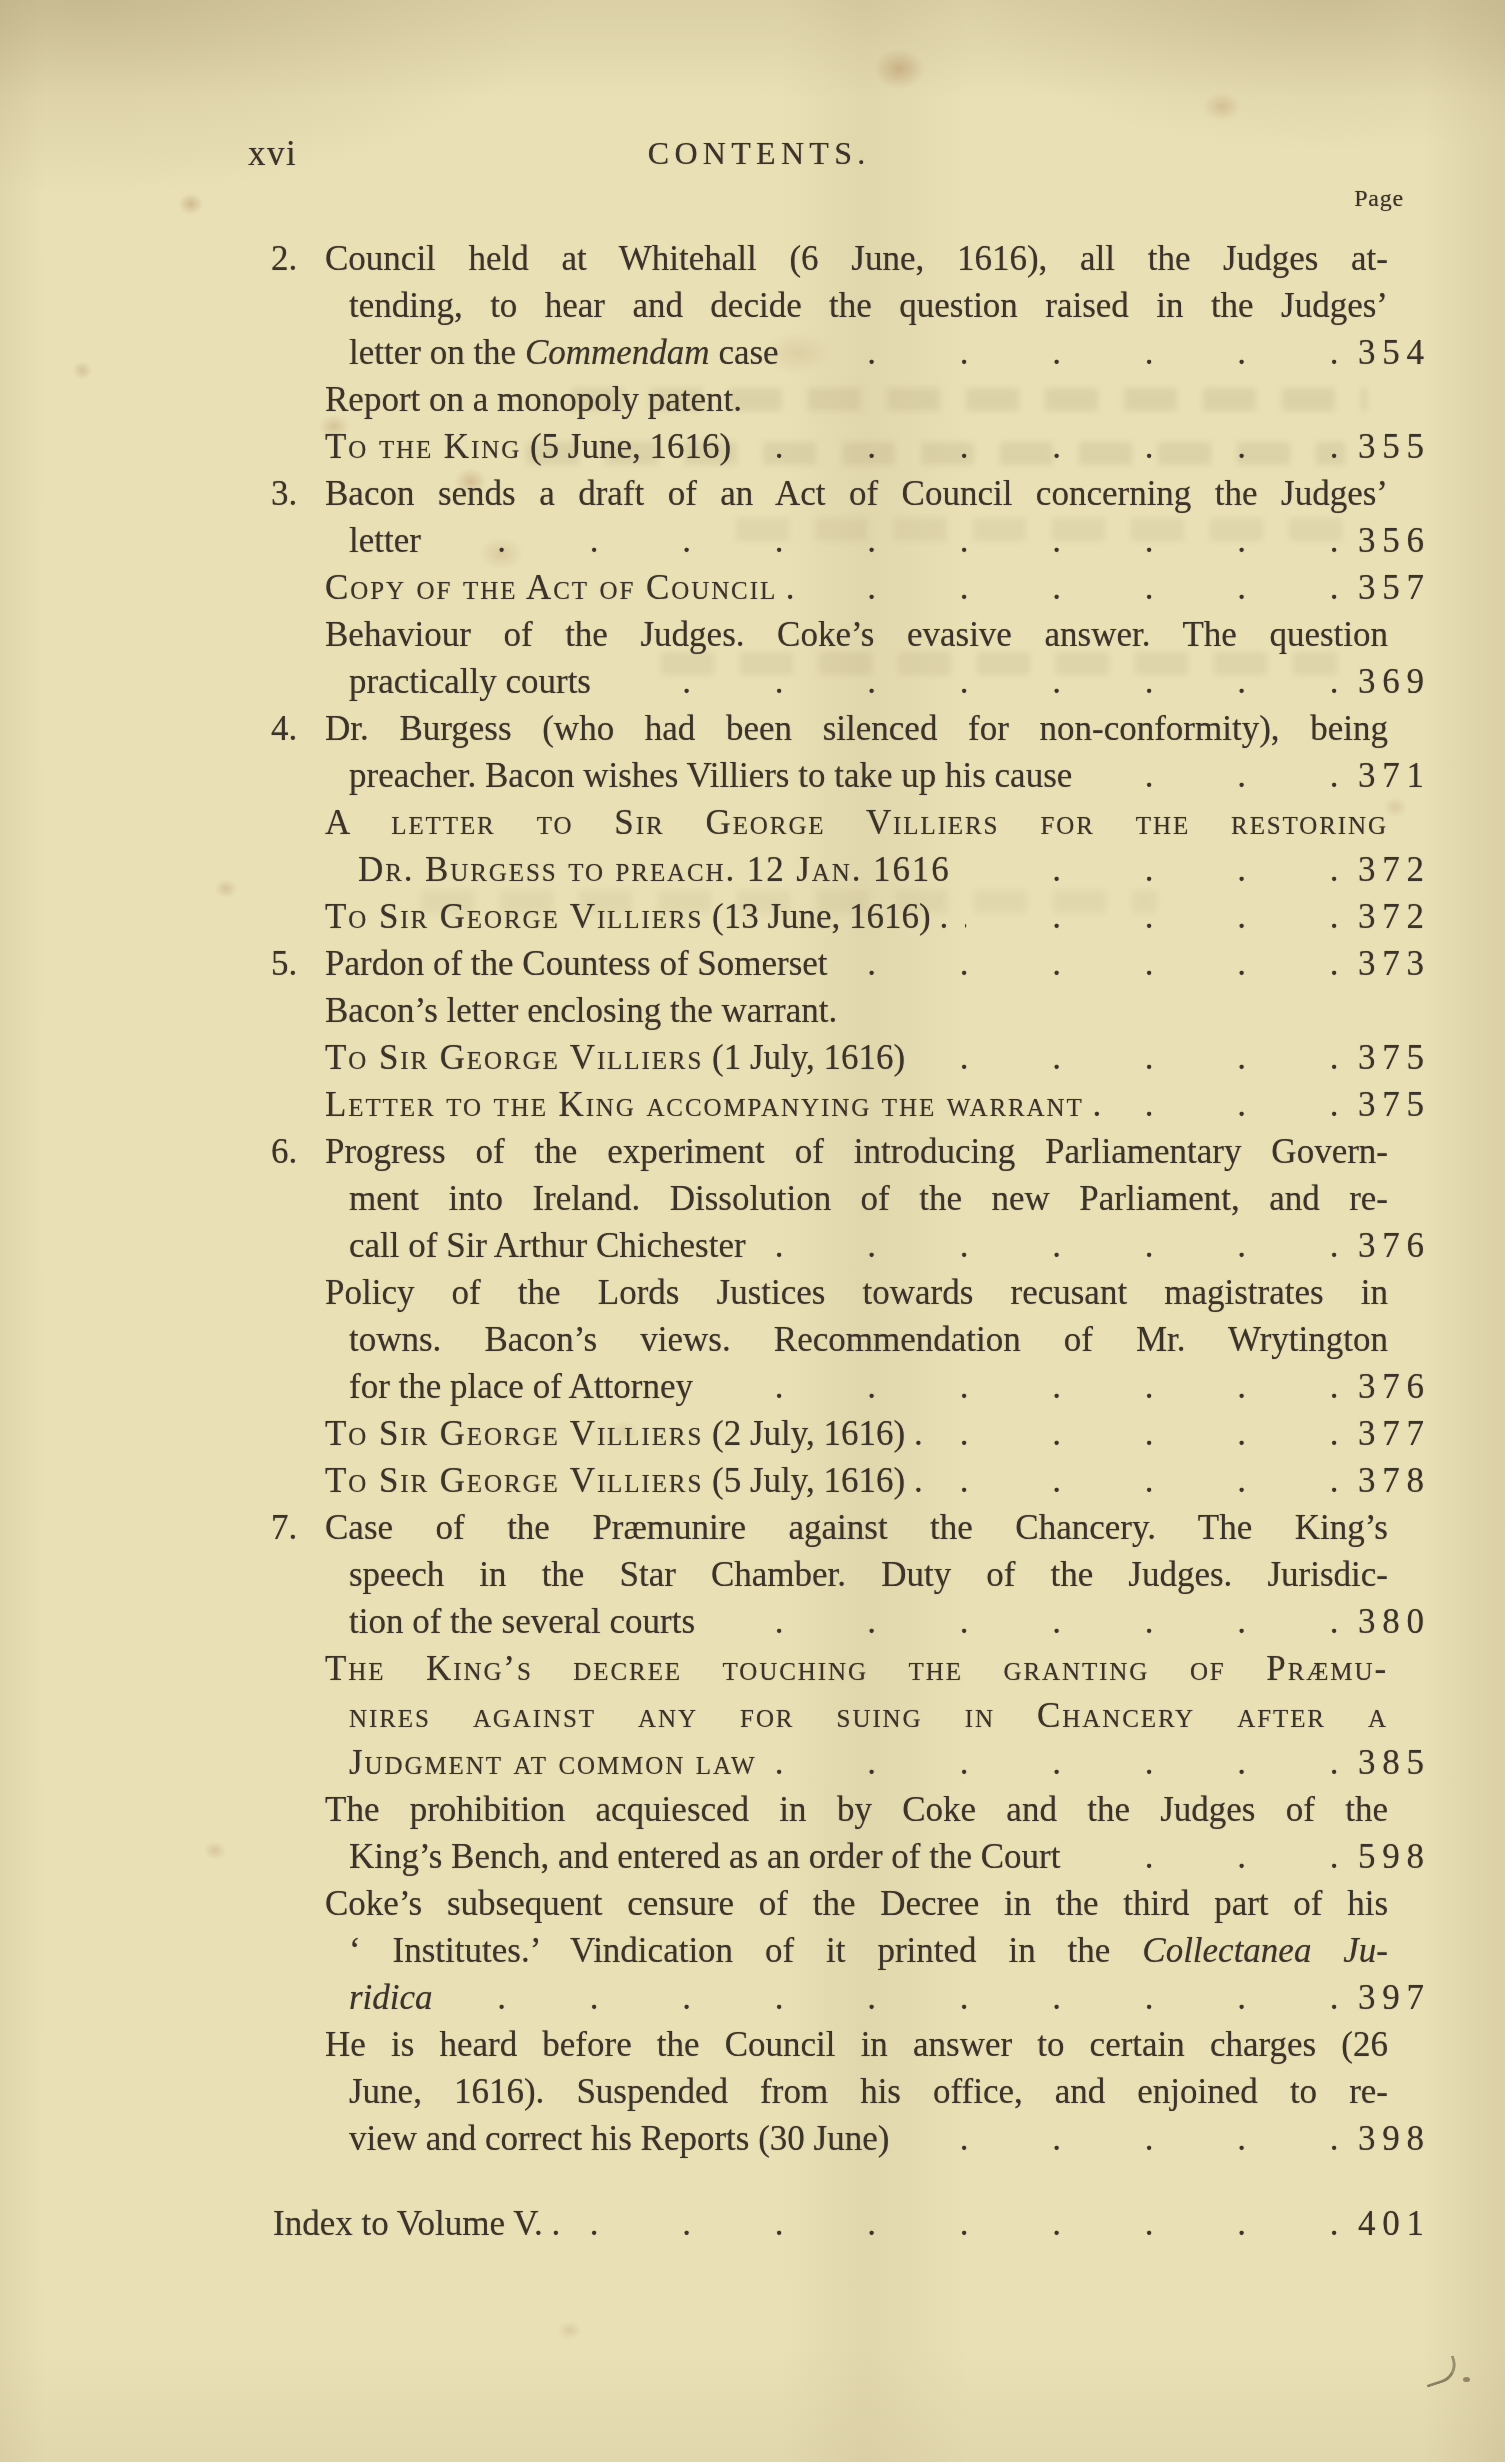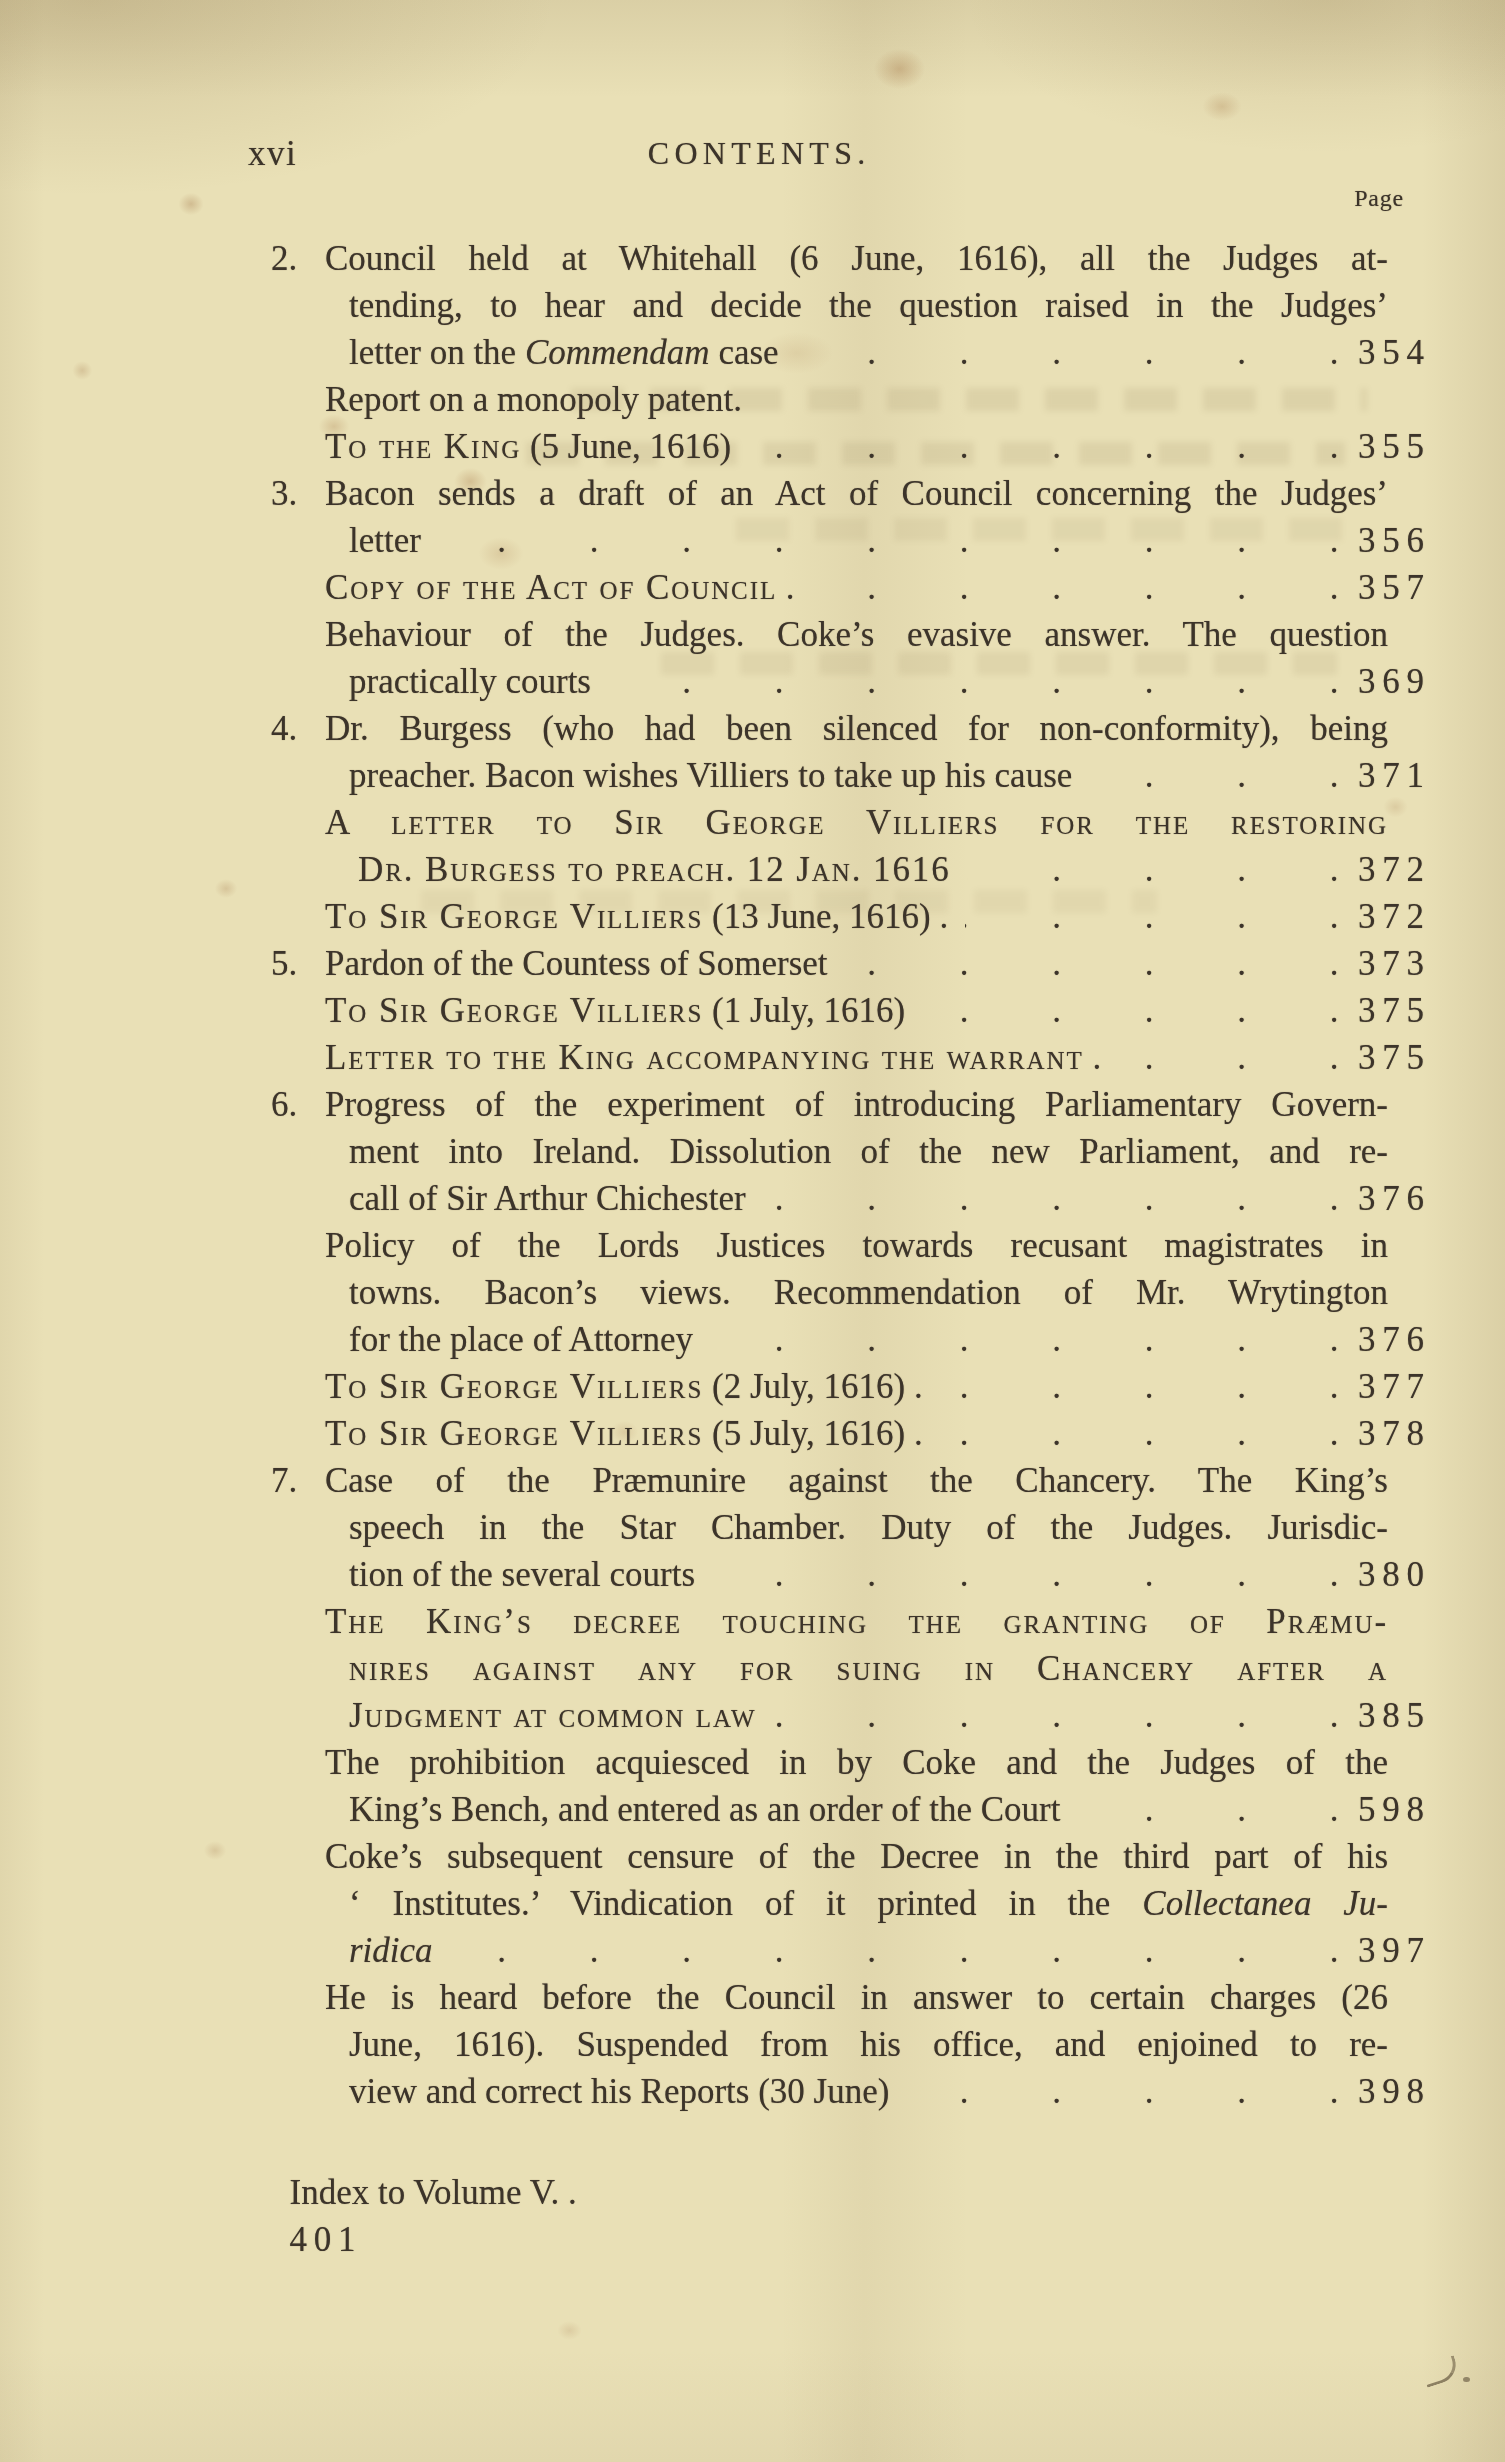--- a/index.html
+++ b/index.html
@@ -59,21 +59,21 @@
 
   .folio{position:absolute;left:248px;top:134px;font-size:35px;letter-spacing:1.5px;}
   .title{position:absolute;left:50%;top:135px;transform:translateX(-47%);
          font-size:32px;letter-spacing:5.3px;}
   .pagecol{position:absolute;right:101px;top:185px;font-size:24px;letter-spacing:0.8px;}
 
   .toc{position:absolute;top:235px;left:12px;right:0;}
   .toc-line{height:47px;line-height:47px;font-size:35px;padding-right:117px;white-space:nowrap;}
   .toc-line.flex{display:flex;align-items:baseline;padding-right:81px;}
   .toc-line.fill{text-align:justify;text-align-last:justify;white-space:normal;}
-  .toc-line.gap{margin-top:54px;flex-direction:column;}
+  .toc-line.gap{margin-top:38px;}
   .ind-first{padding-left:259px;}
   .ind-sub{padding-left:313px;}
   .ind-cont{padding-left:337px;}
   .ind-deep{padding-left:346px;}
   .ind-index{padding-left:261px;}
   .num{display:inline-block;width:54px;}
   .toc-line.flex .num{flex:0 0 54px;}
   .toc-line.flex .txt{flex:0 0 auto;}
   .dots{flex:1 1 auto;overflow:hidden;direction:rtl;white-space:nowrap;
         word-spacing:75px;margin:0 19.5px 0 16.5px;}
@@ -148,20 +148,21 @@
       <span class="txt"><span class="sc">To Sir George Villiers</span><span class="n"> (13 June, 1616) .</span></span>
       <span class="dots">. . . . . . . . . . . . . . . . . . . . . . . . </span>
       <span class="pg">372</span>
     </div>
     <div class="toc-line ind-first flex">
       <span class="num">5.</span>
       <span class="txt"><span class="n">Pardon of the Countess of Somerset</span></span>
       <span class="dots">. . . . . . . . . . . . . . . . . . . . . . . . </span>
       <span class="pg">373</span>
     </div>
+    <div class="toc-line ind-sub plain"><span class="txt"><span class="n">Bacon’s letter enclosing the warrant.</span></span></div>
     <div class="toc-line ind-sub flex">
       <span class="txt"><span class="sc">To Sir George Villiers</span><span class="n"> (1 July, 1616)</span></span>
       <span class="dots">. . . . . . . . . . . . . . . . . . . . . . . . </span>
       <span class="pg">375</span>
     </div>
     <div class="toc-line ind-sub flex">
       <span class="txt"><span class="sc">Letter to the King accompanying the warrant</span><span class="n"> .</span></span>
       <span class="dots">. . . . . . . . . . . . . . . . . . . . . . . . </span>
       <span class="pg">375</span>
     </div>

